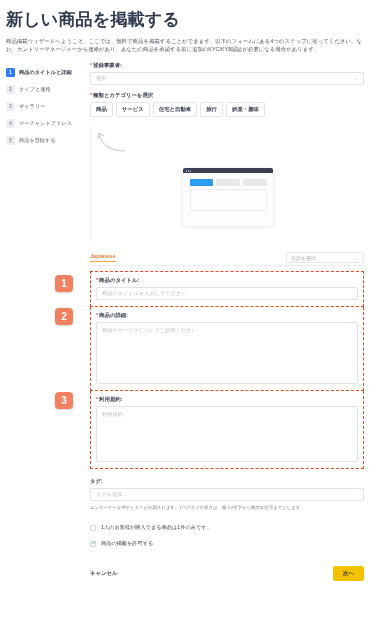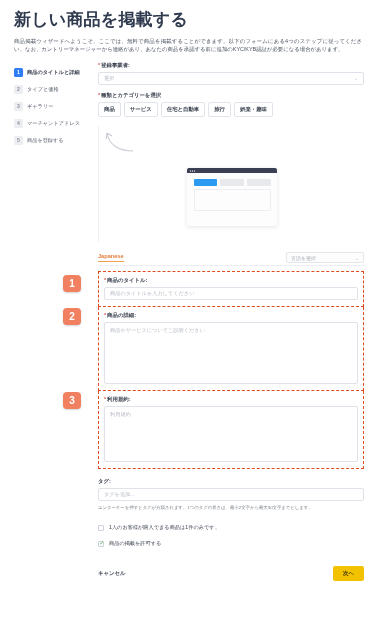--- a/index.html
+++ b/index.html
@@ -3,21 +3,21 @@
 <meta charset="utf-8">
 <style>
   * { box-sizing: border-box; margin: 0; padding: 0; }
   html, body {
     width: 372px; height: 641px;
     background: #ffffff;
     font-family: "Liberation Sans", "DejaVu Sans", sans-serif;
     color: #3b4250;
     overflow: hidden;
   }
-  .page { width: 372px; height: 641px; padding: 10px 8px 0 14px; position: relative; }
+  .page { width: 372px; height: 641px; padding: 10px 8px 0 6px; position: relative; }
 
   
   .page-title {
     font-size: 17px; font-weight: 700; color: #2f3a4f;
     letter-spacing: .2px; line-height: 20px; margin-bottom: 7px;
   }
   .page-desc {
     font-size: 5.4px; line-height: 8.2px; color: #4a5160;
     text-align: justify; margin-bottom: 9px; padding-right: 2px;
   }

